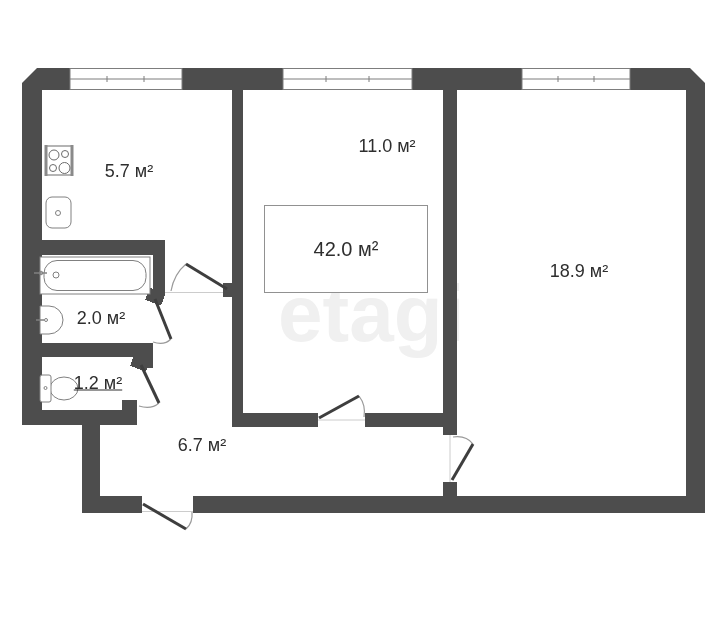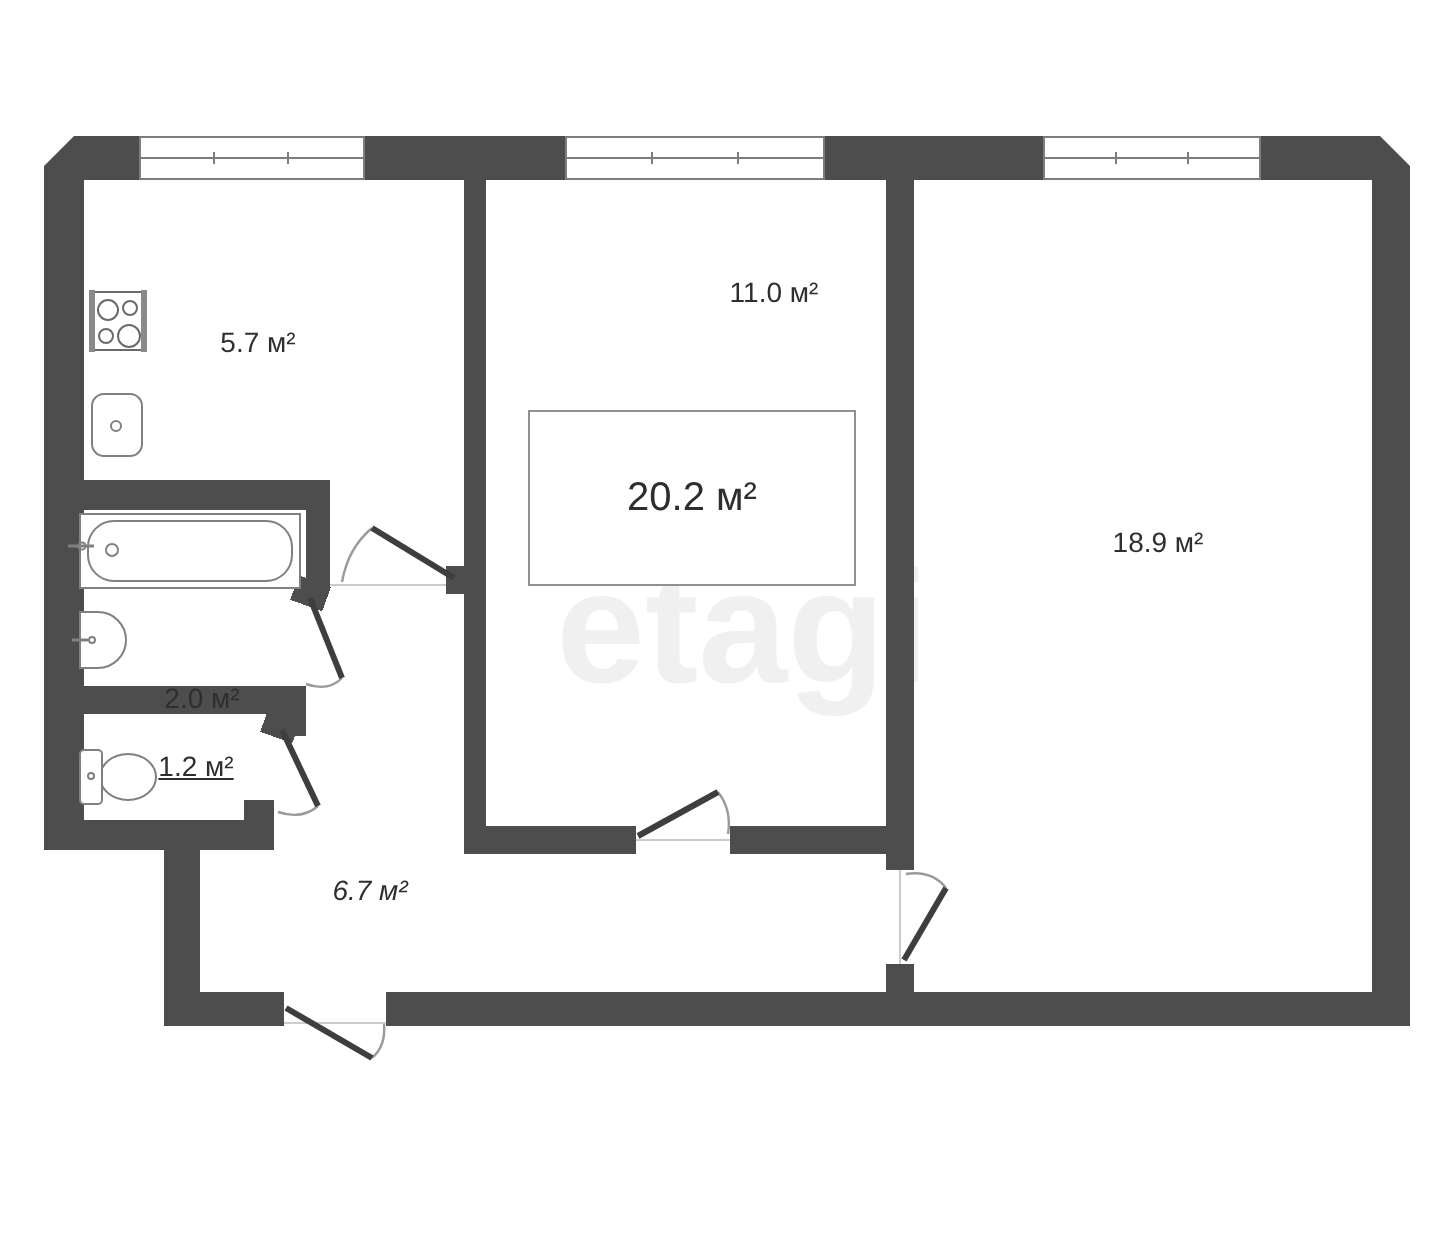--- a/index.html
+++ b/index.html
@@ -9,21 +9,21 @@
     font-family:"Liberation Sans","DejaVu Sans",sans-serif;
   }
   .watermark {
     position:absolute; left:278px; top:274px; z-index:1;
     font-size:80px; font-weight:700; letter-spacing:0px;
     color:#f0f0f0; line-height:1; user-select:none;
   }
   svg.plan { position:absolute; left:0; top:0; z-index:2; }
   .lbl {
     position:absolute; z-index:3;
-    font-size:14px; color:#2e2e2e; white-space:nowrap;
+    font-size:18px; color:#2e2e2e; white-space:nowrap;
     transform:translate(-50%,-50%);
   }
   .total-box {
     position:absolute; z-index:3;
     left:264px; top:205px; width:164px; height:88px;
     background:#ffffff; border:1px solid #919191;
     display:flex; flex-direction:column; align-items:center; justify-content:center;
     gap:9px; box-sizing:border-box;
   }
   .total-box .t1 { font-size:20px; color:#2e2e2e; }
@@ -158,21 +158,21 @@
         <ellipse cx="64" cy="388.5" rx="14" ry="11.5" fill="#ffffff"></ellipse>
         <rect x="40" y="375" width="11" height="27" rx="2" fill="#ffffff"></rect>
         <circle cx="45.5" cy="388" r="1.5"></circle>
       </g>
     </g>
   </svg>
 
   <div class="lbl" style="left:129px; top:171px;">5.7 м²</div>
   <div class="lbl" style="left:387px; top:146px;">11.0 м²</div>
   <div class="lbl" style="left:579px; top:271px;">18.9 м²</div>
-  <div class="lbl" style="left:101px; top:318px;margin-top:31px;">2.0 м²</div>
+  <div class="lbl" style="left:101px; top:318px;">2.0 м²</div>
   <div class="lbl" style="left:98px; top:383px;text-decoration:underline;">1.2 м²</div>
-  <div class="lbl" style="left:185px; top:445px;font-style:italic;">6.7 м²</div>
+  <div class="lbl" style="left:202px; top:445px;">6.7 м²</div>
 
   <div class="total-box">
-    <div class="t2">20.2 м²</div>
+    <div class="t2">42.0 м²</div>
   </div>
 
 </div>
 
 </body></html>

